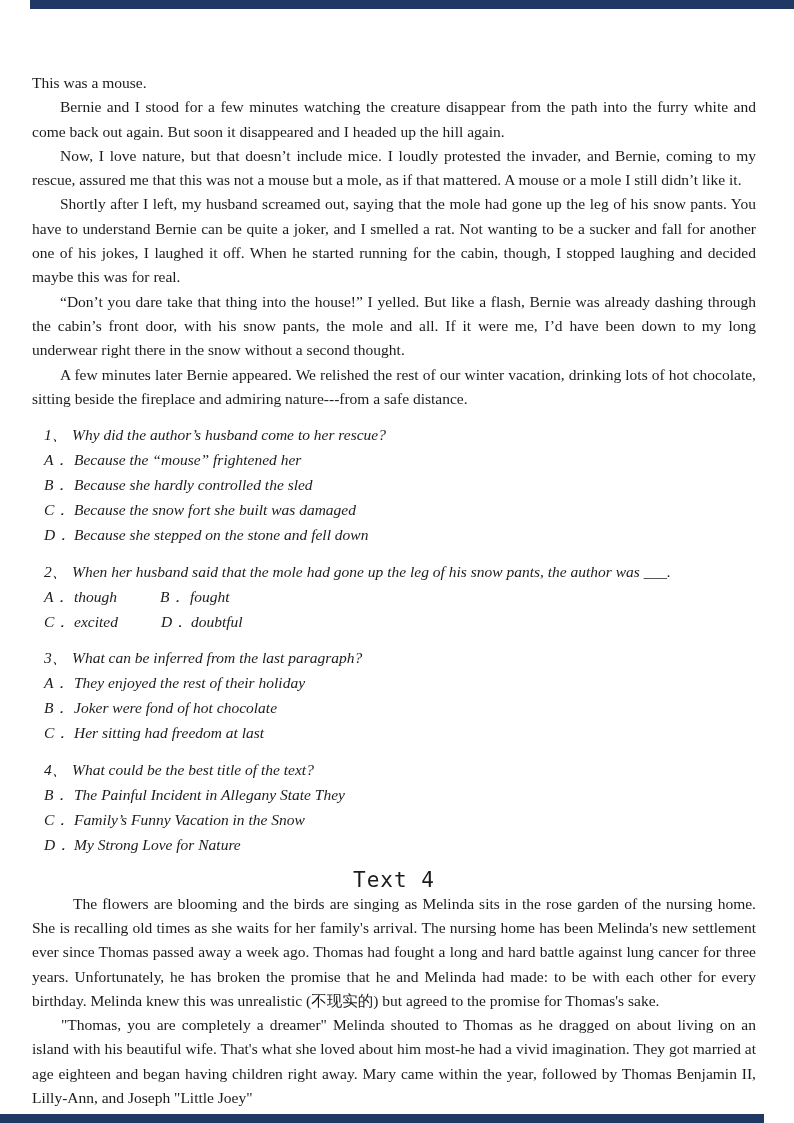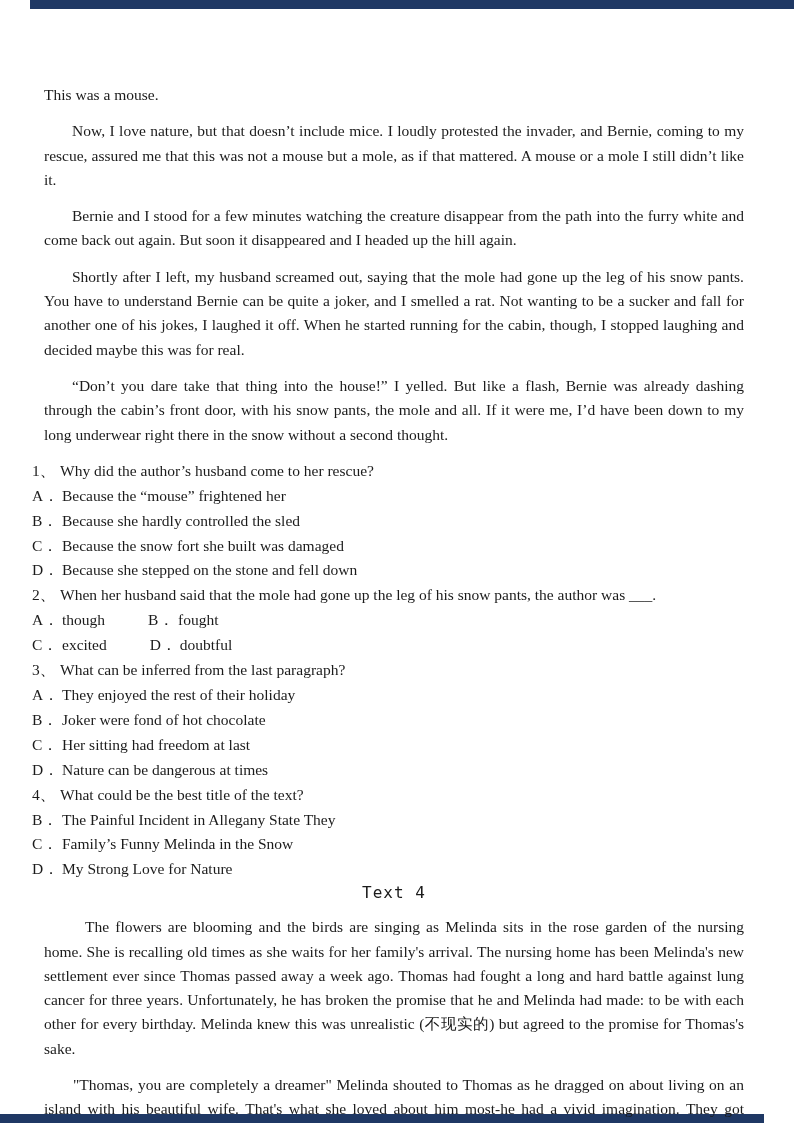--- a/index.html
+++ b/index.html
@@ -21,92 +21,92 @@
   .border-bar.bottom { bottom: 0; left: 0; width: 764px; }
 
   .content {
     position: absolute;
     left: 32px;
     top: 71px;
     width: 724px;
     font-size: 15.5px;
   }
   .para {
-    margin: 12px;
+    margin: 0;
     text-align: justify;
     line-height: 24.3px;
   }
   .para.indent-story { text-indent: 28px; }
   .para.indent-t4a { text-indent: 41px; }
   .para.indent-t4b { text-indent: 29px; }
 
-  .qa-block { margin: 0; }
+  .qa-block { margin: 12px; font-style: italic; }
   .line {
     line-height: 24.9px;
     white-space: nowrap;
   }
   .q-num {
     display: inline-block;
     min-width: 28px;
   }
   .opt-label {
     display: inline-block;
     min-width: 30px;
   }
   .opt-label.second { margin-left: 43px; }
 
   .text4-heading {
     font-family: "DejaVu Sans Mono", "Liberation Mono", monospace;
-    font-size: 16px;
+    font-size: 21px;
     line-height: 20px;
     text-align: center;
     margin: 1px 0 2px 0;
     letter-spacing: 1px;
   }
 </style>
 </head>
 <body>
 
 <div class="border-bar top"></div>
 <div class="border-bar bottom"></div>
 
 <div class="content">
 
   <p class="para">This was a mouse.</p>
+  <p class="para indent-story">Bernie and I stood for a few minutes watching the creature disappear from the path into the furry white and come back out again. But soon it disappeared and I headed up the hill again.</p>
   <p class="para indent-story">Now, I love nature, but that doesn’t include mice. I loudly protested the invader, and Bernie, coming to my rescue, assured me that this was not a mouse but a mole, as if that mattered. A mouse or a mole I still didn’t like it.</p>
-  <p class="para indent-story">Bernie and I stood for a few minutes watching the creature disappear from the path into the furry white and come back out again. But soon it disappeared and I headed up the hill again.</p>
   <p class="para indent-story">Shortly after I left, my husband screamed out, saying that the mole had gone up the leg of his snow pants. You have to understand Bernie can be quite a joker, and I smelled a rat. Not wanting to be a sucker and fall for another one of his jokes, I laughed it off. When he started running for the cabin, though, I stopped laughing and decided maybe this was for real.</p>
   <p class="para indent-story">“Don’t you dare take that thing into the house!” I yelled. But like a flash, Bernie was already dashing through the cabin’s front door, with his snow pants, the mole and all. If it were me, I’d have been down to my long underwear right there in the snow without a second thought.</p>
+  <p class="para indent-story">A few minutes later Bernie appeared. We relished the rest of our winter vacation, drinking lots of hot chocolate, sitting beside the fireplace and admiring nature---from a safe distance.</p>
 
   <div class="qa-block">
     <div class="line"><span class="q-num">1、</span><span>Why did the author’s husband come to her rescue?</span></div>
     <div class="line"><span class="opt-label">A．</span><span>Because the “mouse” frightened her</span></div>
     <div class="line"><span class="opt-label">B．</span><span>Because she hardly controlled the sled</span></div>
     <div class="line"><span class="opt-label">C．</span><span>Because the snow fort she built was damaged</span></div>
     <div class="line"><span class="opt-label">D．</span><span>Because she stepped on the stone and fell down</span></div>
   </div>
 
   <div class="qa-block">
     <div class="line"><span class="q-num">2、</span><span>When her husband said that the mole had gone up the leg of his snow pants, the author was ___.</span></div>
     <div class="line"><span class="opt-label">A．</span><span>though</span><span class="opt-label second">B．</span><span>fought</span></div>
     <div class="line"><span class="opt-label">C．</span><span>excited</span><span class="opt-label second">D．</span><span>doubtful</span></div>
   </div>
 
   <div class="qa-block">
     <div class="line"><span class="q-num">3、</span><span>What can be inferred from the last paragraph?</span></div>
     <div class="line"><span class="opt-label">A．</span><span>They enjoyed the rest of their holiday</span></div>
     <div class="line"><span class="opt-label">B．</span><span>Joker were fond of hot chocolate</span></div>
     <div class="line"><span class="opt-label">C．</span><span>Her sitting had freedom at last</span></div>
-    <div class="line"><span class="opt-label">D．</span><span>Nature can be dangerous at times</span></div>
   </div>
 
   <div class="qa-block">
     <div class="line"><span class="q-num">4、</span><span>What could be the best title of the text?</span></div>
     <div class="line"><span class="opt-label">B．</span><span>The Painful Incident in Allegany State They</span></div>
-    <div class="line"><span class="opt-label">C．</span><span>Family’s Funny Melinda in the Snow</span></div>
+    <div class="line"><span class="opt-label">C．</span><span>Family’s Funny Vacation in the Snow</span></div>
     <div class="line"><span class="opt-label">D．</span><span>My Strong Love for Nature</span></div>
   </div>
 
   <div class="text4-heading">Text 4</div>
   <p class="para indent-t4a">The flowers are blooming and the birds are singing as Melinda sits in the rose garden of the nursing home. She is recalling old times as she waits for her family's arrival. The nursing home has been Melinda's new settlement ever since Thomas passed away a week ago. Thomas had fought a long and hard battle against lung cancer for three years. Unfortunately, he has broken the promise that he and Melinda had made: to be with each other for every birthday. Melinda knew this was unrealistic (不现实的) but agreed to the promise for Thomas's sake.</p>
   <p class="para indent-t4b">"Thomas, you are completely a dreamer" Melinda shouted to Thomas as he dragged on about living on an island with his beautiful wife. That's what she loved about him most-he had a vivid imagination. They got married at age eighteen and began having children right away. Mary came within the year, followed by Thomas Benjamin II, Lilly-Ann, and Joseph "Little Joey"</p>
 
 </div>
 
 </body></html>

